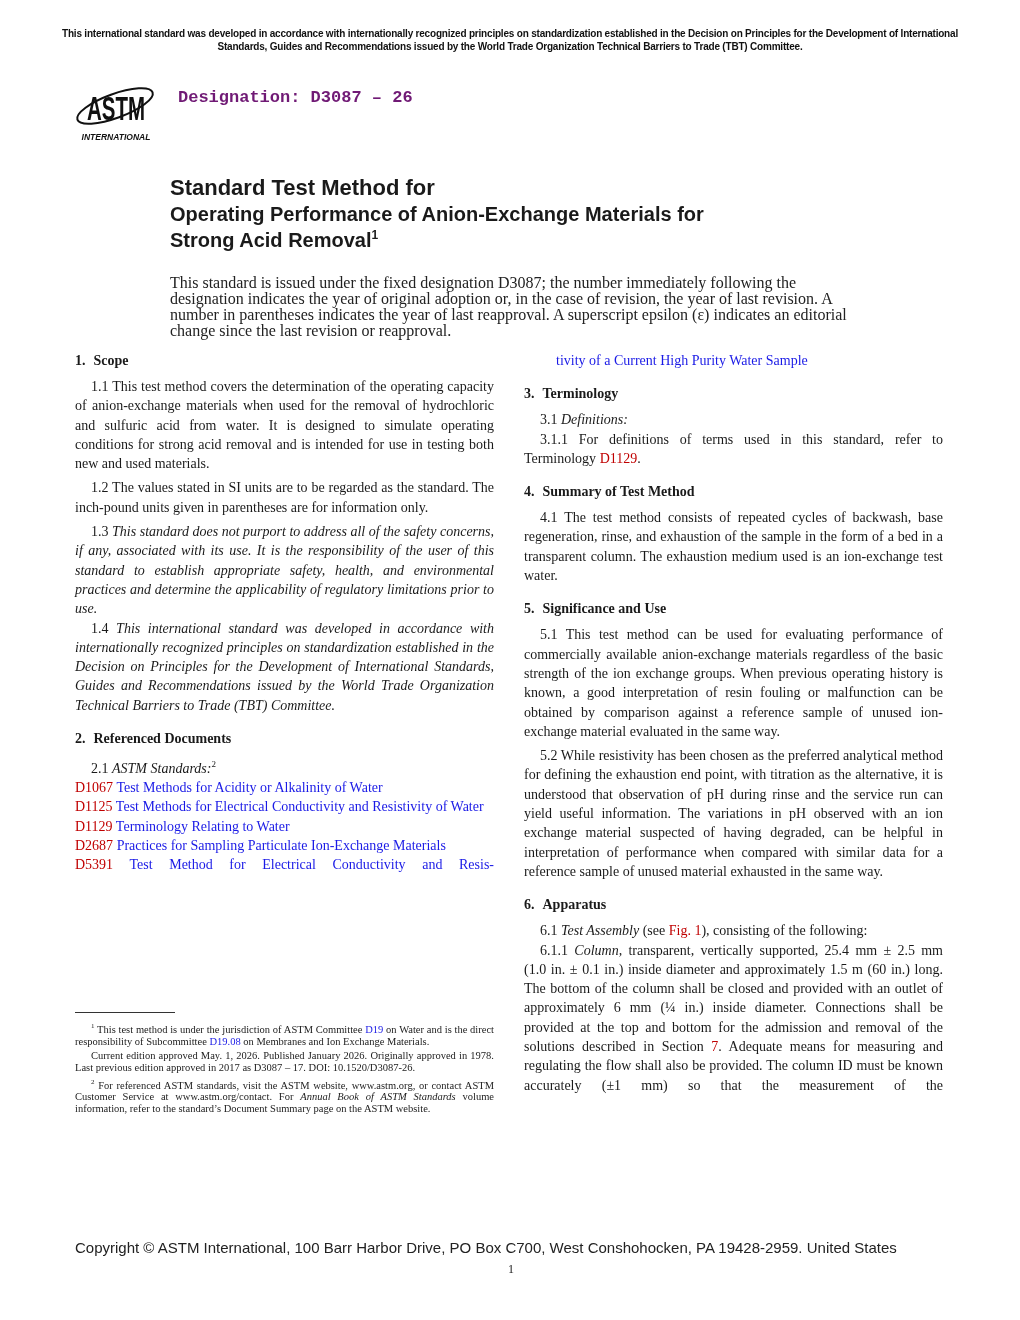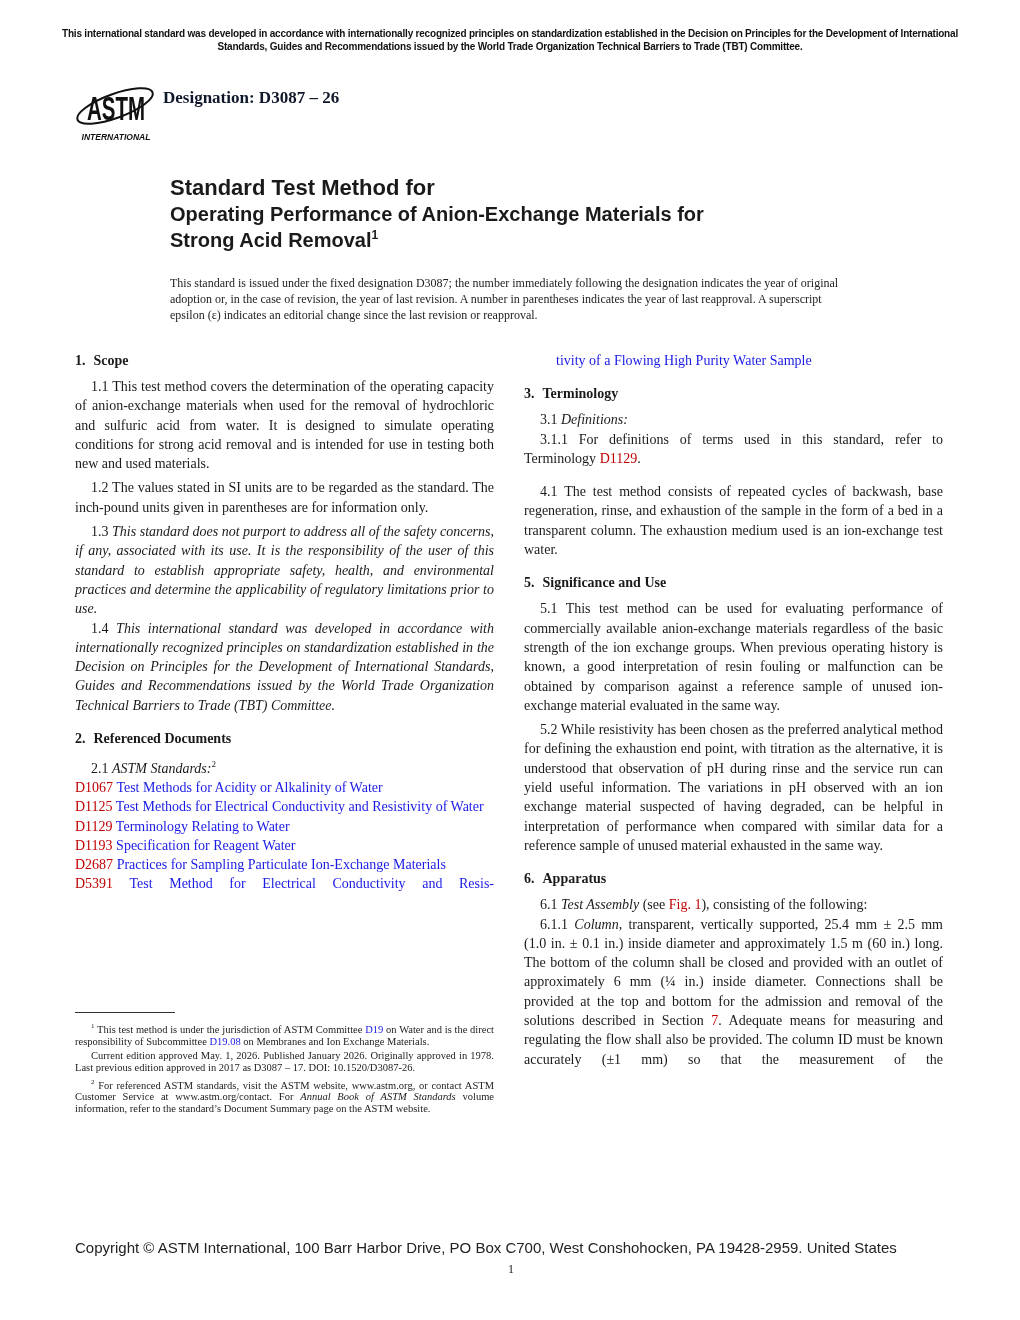--- a/index.html
+++ b/index.html
@@ -8,36 +8,36 @@
 
     .top-notice {
       position: absolute; left: 60px; top: 27px; width: 900px;
       text-align: center; font-family: "Liberation Sans", sans-serif;
       font-size: 10px; line-height: 13px; color: #111; font-weight: bold;
       letter-spacing: -0.2px;
     }
 
     .logo { position: absolute; left: 72px; top: 76px; width: 90px; height: 68px; }
     .designation {
-      position: absolute; left: 163px; top: 88px;
-      font-family: Liberation Serif, serif; font-weight: bold;
-      font-size: 17px; color: #0f172a;
+      position: absolute; left: 178px; top: 88px;
+      font-family: Liberation Mono, monospace; font-weight: bold;
+      font-size: 17px; color: #701a75;
     }
 
     .title {
       position: absolute; left: 170px; top: 175px; width: 700px;
       font-family: "Liberation Sans", sans-serif; font-weight: bold;
       font-size: 20px; line-height: 26px; color: #1a1a1a;
     }
     .title .l1 { font-size: 22px; }
     .title sup { font-size: 12px; vertical-align: 8px; line-height: 0; }
 
     .issued {
       position: absolute; left: 170px; top: 275px; width: 685px;
-      font-family: "Liberation Serif", serif; font-size: 12px; line-height: 16px;
+      font-family: "Liberation Serif", serif; font-size: 16px; line-height: 16px;
       color: #222;
     }
 
     .col { position: absolute; font-size: 14px; line-height: 19.3px; text-align: justify; }
     .col.left { left: 75px; top: 351px; width: 419px; }
     .col.right { left: 524px; top: 351px; width: 419px; }
 
     h2 { font-size: 14px; font-weight: bold; margin: 0 0 6px 0; line-height: 20px; }
     h2 .num { margin-right: 8px; }
     p { margin: 0 0 5px 0; }
@@ -92,40 +92,40 @@
   <p class="ind">1.2  The values stated in SI units are to be regarded as the standard. The inch-pound units given in parentheses are for information only.</p>
   <p class="ind" style="margin-bottom:0"><span>1.3 </span><span class="it">This standard does not purport to address all of the safety concerns, if any, associated with its use. It is the responsibility of the user of this standard to establish appropriate safety, health, and environmental practices and determine the applicability of regulatory limitations prior to use.</span></p>
   <p class="ind" style="margin-bottom:14px"><span>1.4 </span><span class="it">This international standard was developed in accordance with internationally recognized principles on standardization established in the Decision on Principles for the Development of International Standards, Guides and Recommendations issued by the World Trade Organization Technical Barriers to Trade (TBT) Committee.</span></p>
 
   <h2><span class="num">2.</span><span>Referenced Documents</span></h2>
   <p class="ind" style="margin-bottom:0"><span>2.1 </span><span class="it">ASTM Standards:</span><sup style="font-size:9px">2</sup></p>
   <div style="margin-left:-16px">
     <p class="ref"><span class="code">D1067</span> <span class="rt">Test Methods for Acidity or Alkalinity of Water</span></p>
     <p class="ref"><span class="code">D1125</span> <span class="rt">Test Methods for Electrical Conductivity and Resistivity of Water</span></p>
     <p class="ref"><span class="code">D1129</span> <span class="rt">Terminology Relating to Water</span></p>
-    <p class="ref"><span class="code">D1193</span> <span class="rt">Specification for Reagent Water</span></p>
     <p class="ref"><span class="code">D2687</span> <span class="rt">Practices for Sampling Particulate Ion-Exchange Materials</span></p>
     <p class="ref" style="text-align:justify;text-align-last:justify"><span class="code">D5391</span> <span class="rt">Test Method for Electrical Conductivity and Resis-</span></p>
   </div>
 </div>
 
 <div class="fn-rule"></div>
 <div class="footnotes">
   <p><sup>1</sup><span> This test method is under the jurisdiction of ASTM Committee </span><span class="blue">D19</span><span> on Water and is the direct responsibility of Subcommittee </span><span class="blue">D19.08</span><span> on Membranes and Ion Exchange Materials.</span></p>
   <p>Current edition approved May. 1, 2026. Published January 2026. Originally approved in 1978. Last previous edition approved in 2017 as D3087 – 17. DOI: 10.1520/D3087-26.</p>
   <p><sup>2</sup><span> For referenced ASTM standards, visit the ASTM website, www.astm.org, or contact ASTM Customer Service at www.astm.org/contact. For </span><span class="it">Annual Book of ASTM Standards</span><span> volume information, refer to the standard’s Document Summary page on the ASTM website.</span></p>
 </div>
 
 <div class="col right">
-  <p style="padding-left:32px;margin-bottom:14px" class="blue">tivity of a Flowing High Purity Water Sample</p>
+  <p style="padding-left:32px;margin-bottom:14px" class="blue">tivity of a Current High Purity Water Sample</p>
 
   <h2><span class="num">3.</span><span>Terminology</span></h2>
   <p class="ind" style="margin-bottom:0"><span>3.1 </span><span class="it">Definitions:</span></p>
   <p class="ind" style="margin-bottom:14px"><span>3.1.1  For definitions of terms used in this standard, refer to Terminology </span><span class="red">D1129</span><span>.</span></p>
 
+  <h2><span class="num">4.</span><span>Summary of Test Method</span></h2>
   <p class="ind" style="margin-bottom:14px">4.1 The test method consists of repeated cycles of backwash, base regeneration, rinse, and exhaustion of the sample in the form of a bed in a transparent column. The exhaustion medium used is an ion-exchange test water.</p>
 
   <h2><span class="num">5.</span><span>Significance and Use</span></h2>
   <p class="ind">5.1  This test method can be used for evaluating performance of commercially available anion-exchange materials regardless of the basic strength of the ion exchange groups. When previous operating history is known, a good interpretation of resin fouling or malfunction can be obtained by comparison against a reference sample of unused ion-exchange material evaluated in the same way.</p>
   <p class="ind" style="margin-bottom:14px">5.2 While resistivity has been chosen as the preferred analytical method for defining the exhaustion end point, with titration as the alternative, it is understood that observation of pH during rinse and the service run can yield useful information. The variations in pH observed with an ion exchange material suspected of having degraded, can be helpful in interpretation of performance when compared with similar data for a reference sample of unused material exhausted in the same way.</p>
 
   <h2><span class="num">6.</span><span>Apparatus</span></h2>
   <p class="ind" style="margin-bottom:0"><span>6.1 </span><span class="it">Test Assembly</span><span> (see </span><span class="red">Fig. 1</span><span>), consisting of the following:</span></p>
   <p class="ind" style="text-align-last:justify"><span>6.1.1 </span><span class="it">Column,</span><span> transparent, vertically supported, 25.4 mm ± 2.5 mm (1.0 in. ± 0.1 in.) inside diameter and approximately 1.5 m (60 in.) long. The bottom of the column shall be closed and provided with an outlet of approximately 6 mm (¼ in.) inside diameter. Connections shall be provided at the top and bottom for the admission and removal of the solutions described in Section </span><span class="red">7</span><span>. Adequate means for measuring and regulating the flow shall also be provided. The column ID must be known accurately (±1 mm) so that the measurement of the</span></p>
 </div>

